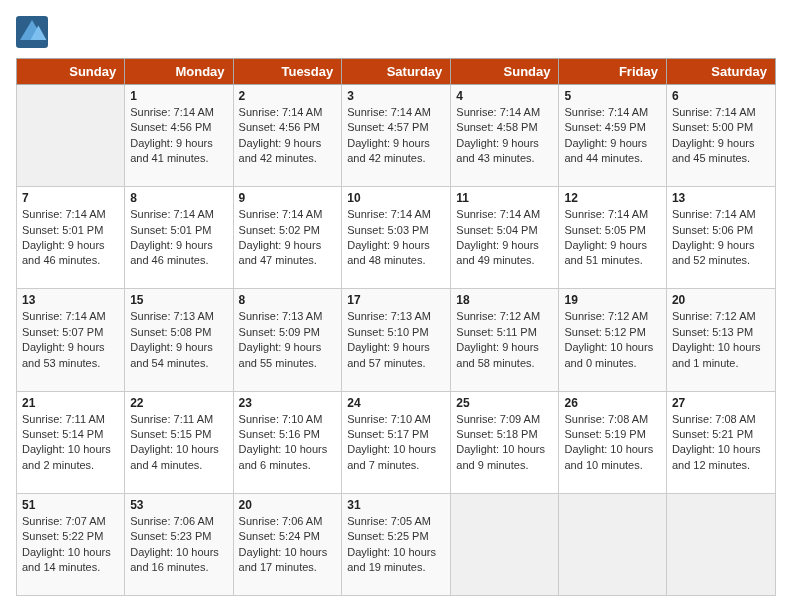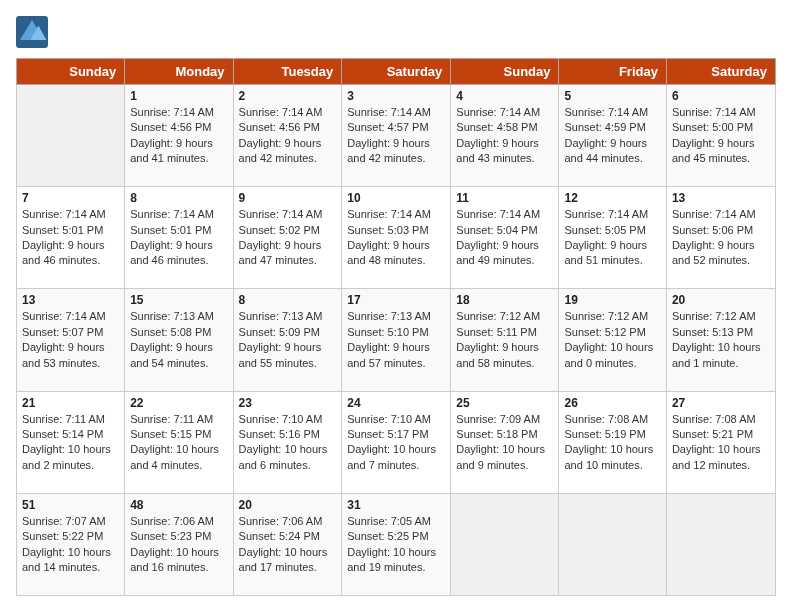--- a/index.html
+++ b/index.html
@@ -243,21 +243,21 @@
             <span class="day-number">27</span>
             <div class="day-info">Sunrise: 7:08 AM<br>Sunset: 5:21 PM<br>Daylight: 10 hours and 12 minutes.</div>
           </td>
         </tr>
         <tr>
           <td>
             <span class="day-number">51</span>
             <div class="day-info">Sunrise: 7:07 AM<br>Sunset: 5:22 PM<br>Daylight: 10 hours and 14 minutes.</div>
           </td>
           <td>
-            <span class="day-number">48</span>
+            <span class="day-number">53</span>
             <div class="day-info">Sunrise: 7:06 AM<br>Sunset: 5:23 PM<br>Daylight: 10 hours and 16 minutes.</div>
           </td>
           <td>
             <span class="day-number">20</span>
             <div class="day-info">Sunrise: 7:06 AM<br>Sunset: 5:24 PM<br>Daylight: 10 hours and 17 minutes.</div>
           </td>
           <td>
             <span class="day-number">31</span>
             <div class="day-info">Sunrise: 7:05 AM<br>Sunset: 5:25 PM<br>Daylight: 10 hours and 19 minutes.</div>
           </td>

